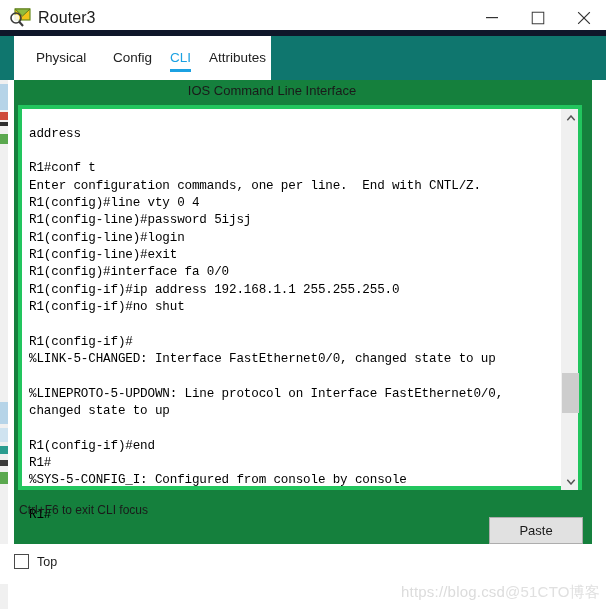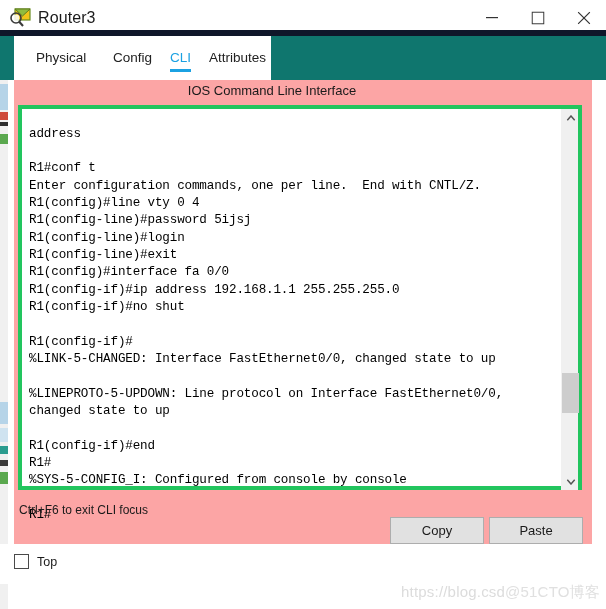--- a/index.html
+++ b/index.html
@@ -123,21 +123,21 @@
   .tab-cli       { left: 156px; }
   .tab-attributes{ left: 195px; }
   .tab-cli .tab-underline { left: 0; right: 0; }
 
   
   .content-panel {
     position: absolute;
     left: 14px; top: 80px;
     width: 578px;
     height: 489px;
-    background: #fca5a5;
+    background: #15803d;
   }
   .panel-heading {
     position: absolute;
     left: 0; top: 3px;
     width: 578px;
     text-align: center;
     font-size: 13px;
     color: #1a1a1a;
     padding-right: 62px;
     box-sizing: border-box;
@@ -367,21 +367,20 @@
           <svg width="9" height="6" viewBox="0 0 9 6">
             <polyline points="0.8,0.8 4.5,5 8.2,0.8" fill="none" stroke="#555555" stroke-width="1.5"></polyline>
           </svg>
         </div>
       </div>
     </div>
 
     <div class="hint-text">Ctrl+F6 to exit CLI focus</div>
   </div>
 
-  <button class="btn btn-copy">Copy</button>
   <button class="btn btn-paste">Paste</button>
 
   <div class="bottom-bar">
     <div class="checkbox-row">
       <span class="checkbox-box"></span>
       <span class="checkbox-label">Top</span>
     </div>
 
   </div>
 

